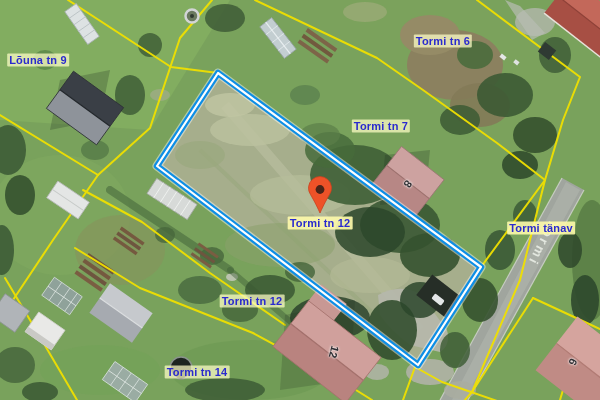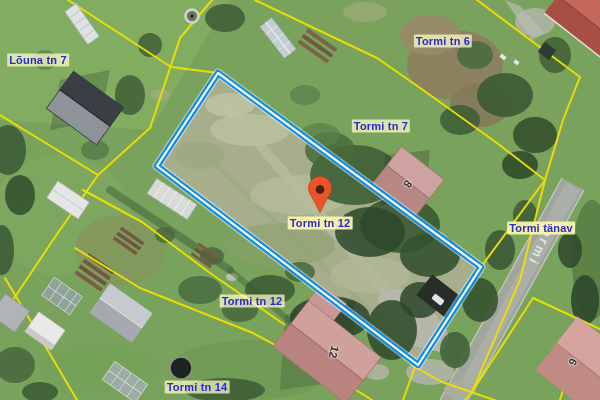--- a/index.html
+++ b/index.html
@@ -15,21 +15,21 @@
     padding:0 2px;border-radius:1px;white-space:nowrap;line-height:13px;
     z-index:5;letter-spacing:0.2px;
   }
   .lbl-louna7{left:38px;top:60px;}
   .lbl-tn6{left:443px;top:41px;}
   .lbl-tn8{left:381px;top:126px;}
   .lbl-tn10{left:320px;top:223px;background:rgba(253,249,170,0.92);}
   .lbl-kraav{left:99px;top:223px;}
   .lbl-tanav{left:541px;top:228px;background:rgba(253,249,170,0.9);}
   .lbl-tn12{left:252px;top:301px;}
-  .lbl-tn14{left:197px;top:387px;}
+  .lbl-tn14{left:197px;top:372px;}
   .bnum{
     position:absolute;font-size:11px;font-weight:bold;color:#2f2f33;
     text-shadow:0 0 2px rgba(255,255,255,.95),0 0 3px rgba(255,255,255,.8);
     z-index:4;white-space:nowrap;
   }
   .num-8{left:408px;top:184px;transform:translate(-50%,-50%) rotate(125deg);}
   .num-12{left:334px;top:352px;transform:translate(-50%,-50%) rotate(105deg);}
   .num-6{left:573px;top:362px;transform:translate(-50%,-50%) rotate(115deg);}
   .road-name{
     position:absolute;left:543px;top:243px;
@@ -293,21 +293,21 @@
       </g>
     </g>
 
     <g>
       <polygon points="218,73 481,267 418,365 157,166" fill="none" stroke="rgba(255,255,255,0.45)" stroke-width="9" stroke-linejoin="round"></polygon>
       <polygon points="218,73 481,267 418,365 157,166" fill="none" stroke="#0d8ee6" stroke-width="6.5" stroke-linejoin="round"></polygon>
       <polygon points="218,73 481,267 418,365 157,166" fill="none" stroke="#fdfeff" stroke-width="2.2" stroke-linejoin="round"></polygon>
     </g>
   </svg>
 
-  <div class="map-label lbl-louna7">Lõuna tn 7</div>
+  <div class="map-label lbl-louna7">Lõuna tn 9</div>
   <div class="map-label lbl-tn6">Tormi tn 6</div>
   <div class="map-label lbl-tn8">Tormi tn 7</div>
   <div class="map-label lbl-tanav">Tormi tänav</div>
   <div class="map-label lbl-tn12">Tormi tn 12</div>
   <div class="map-label lbl-tn14">Tormi tn 14</div>
   <div class="map-label lbl-tn10">Tormi tn 12</div>
 
   <div class="road-name">Tormi</div>
 
   <div class="bnum num-8">8</div>

